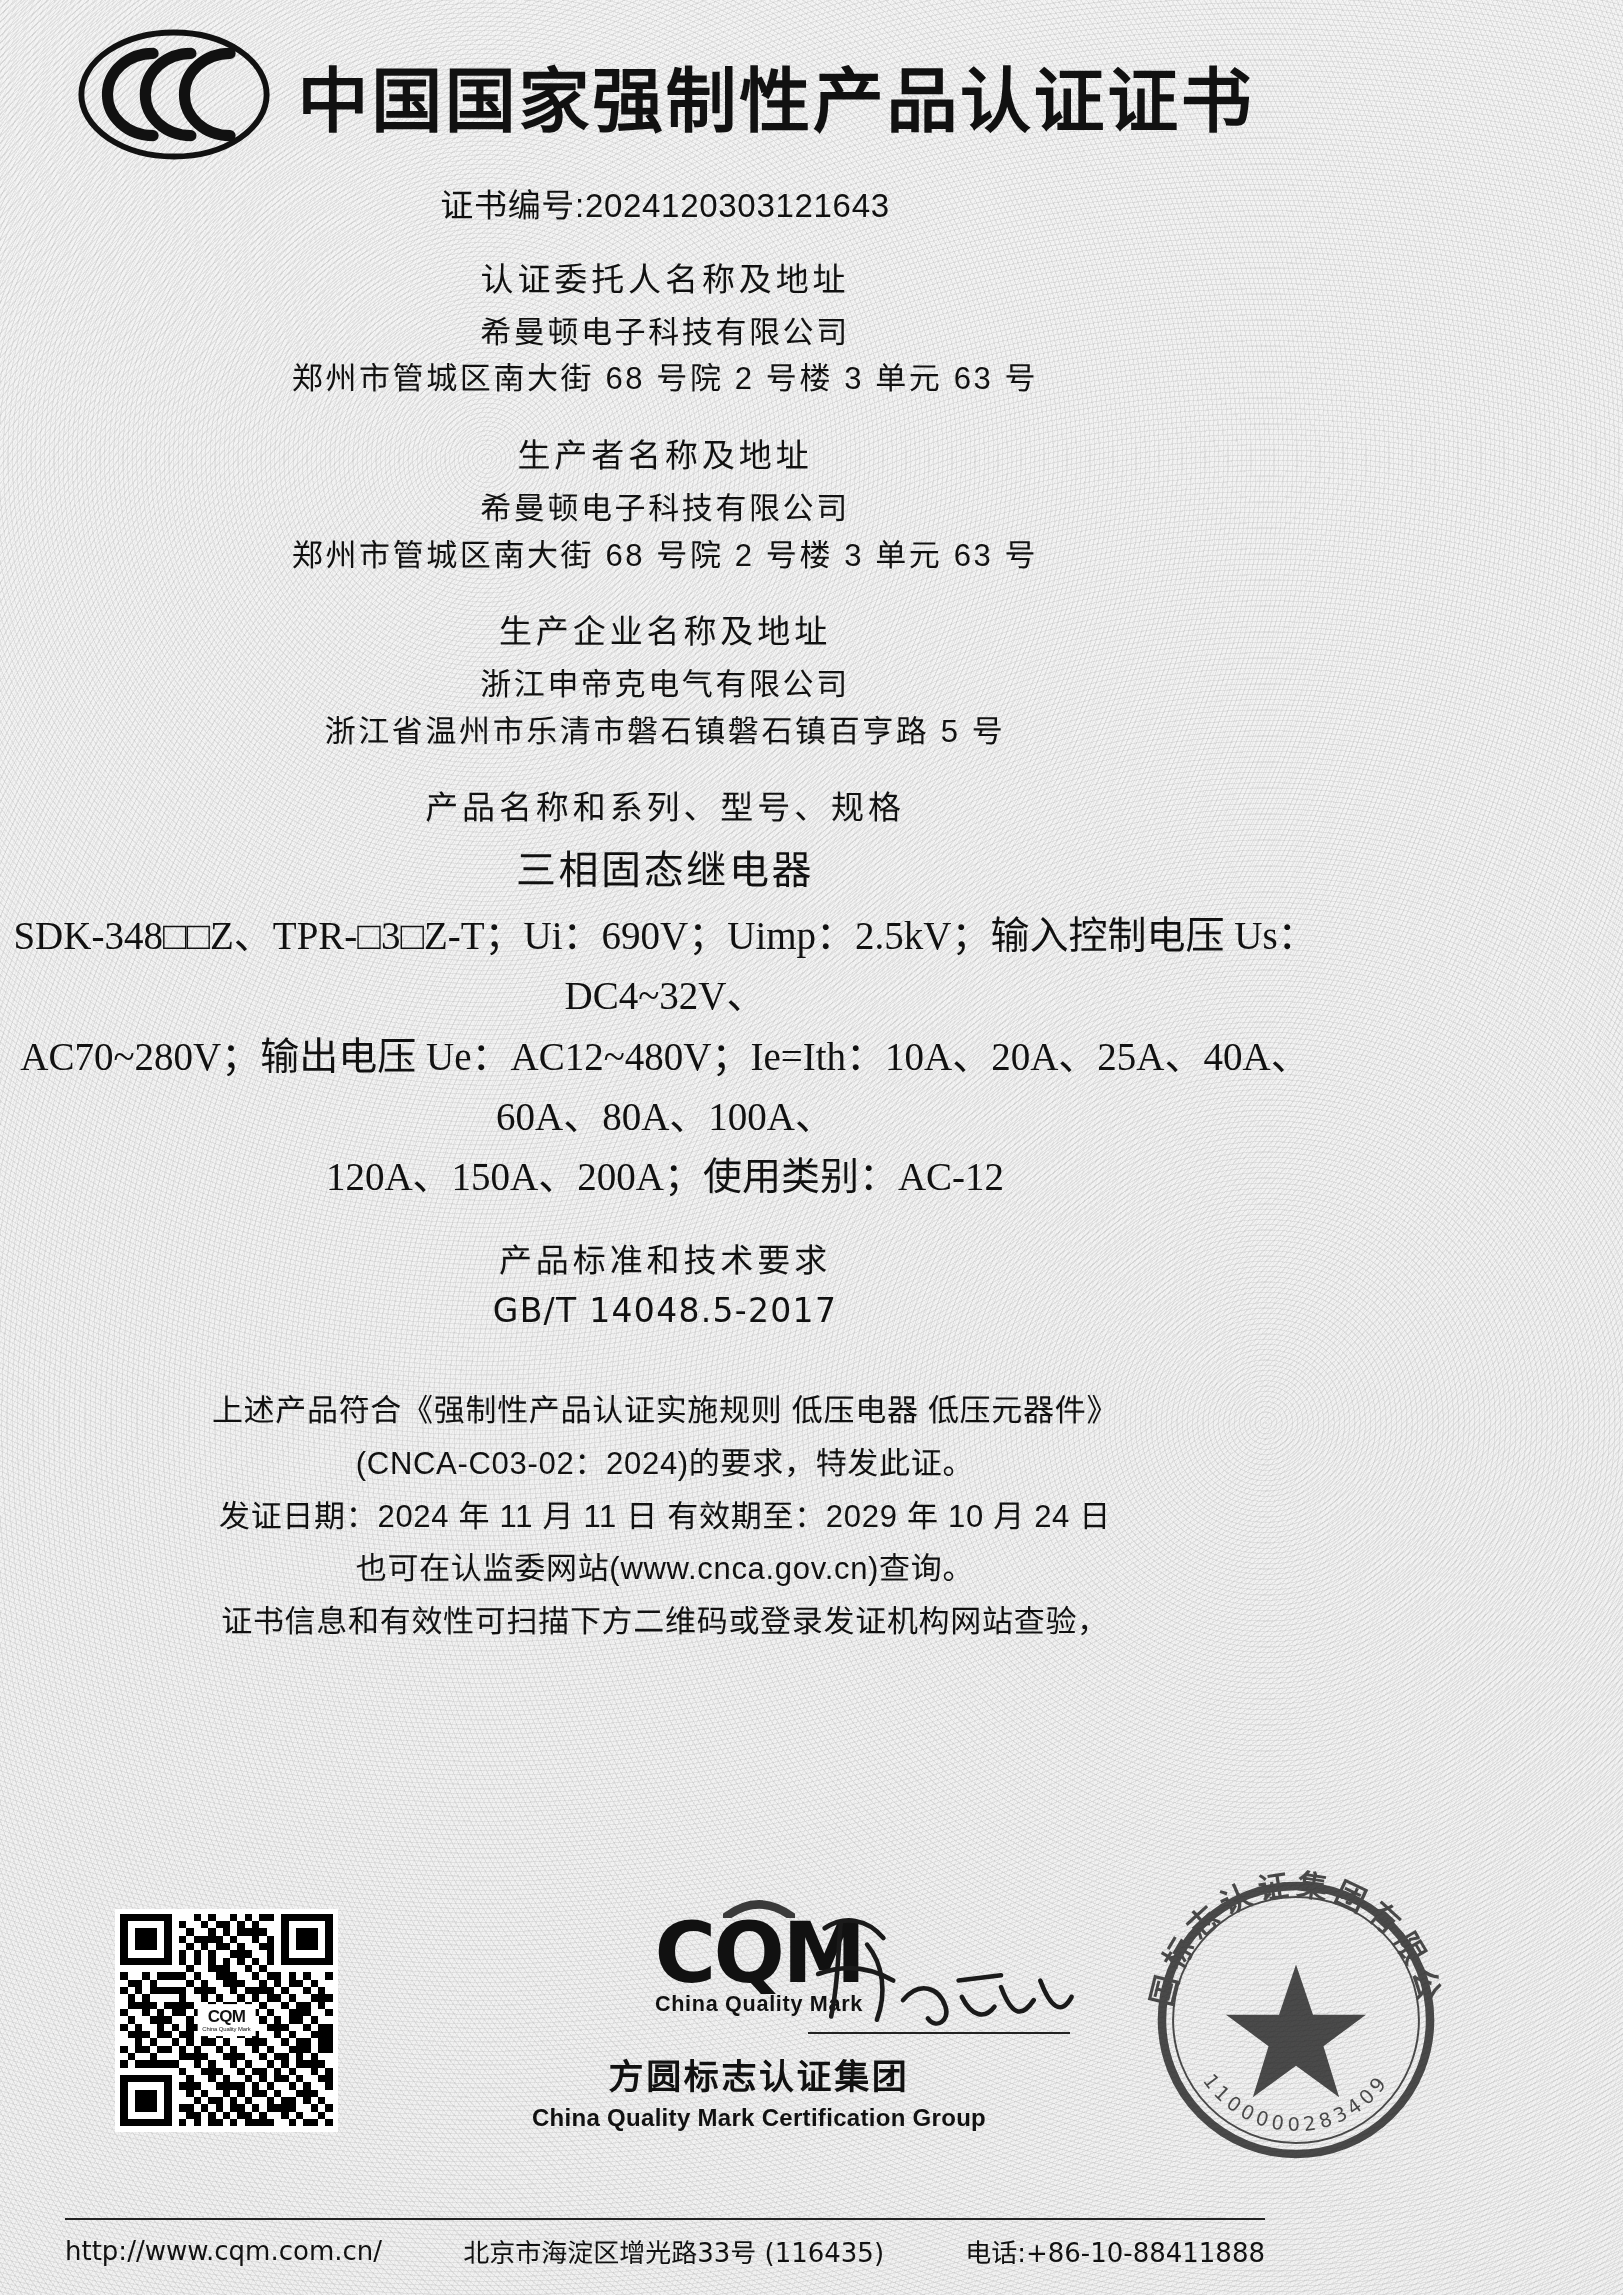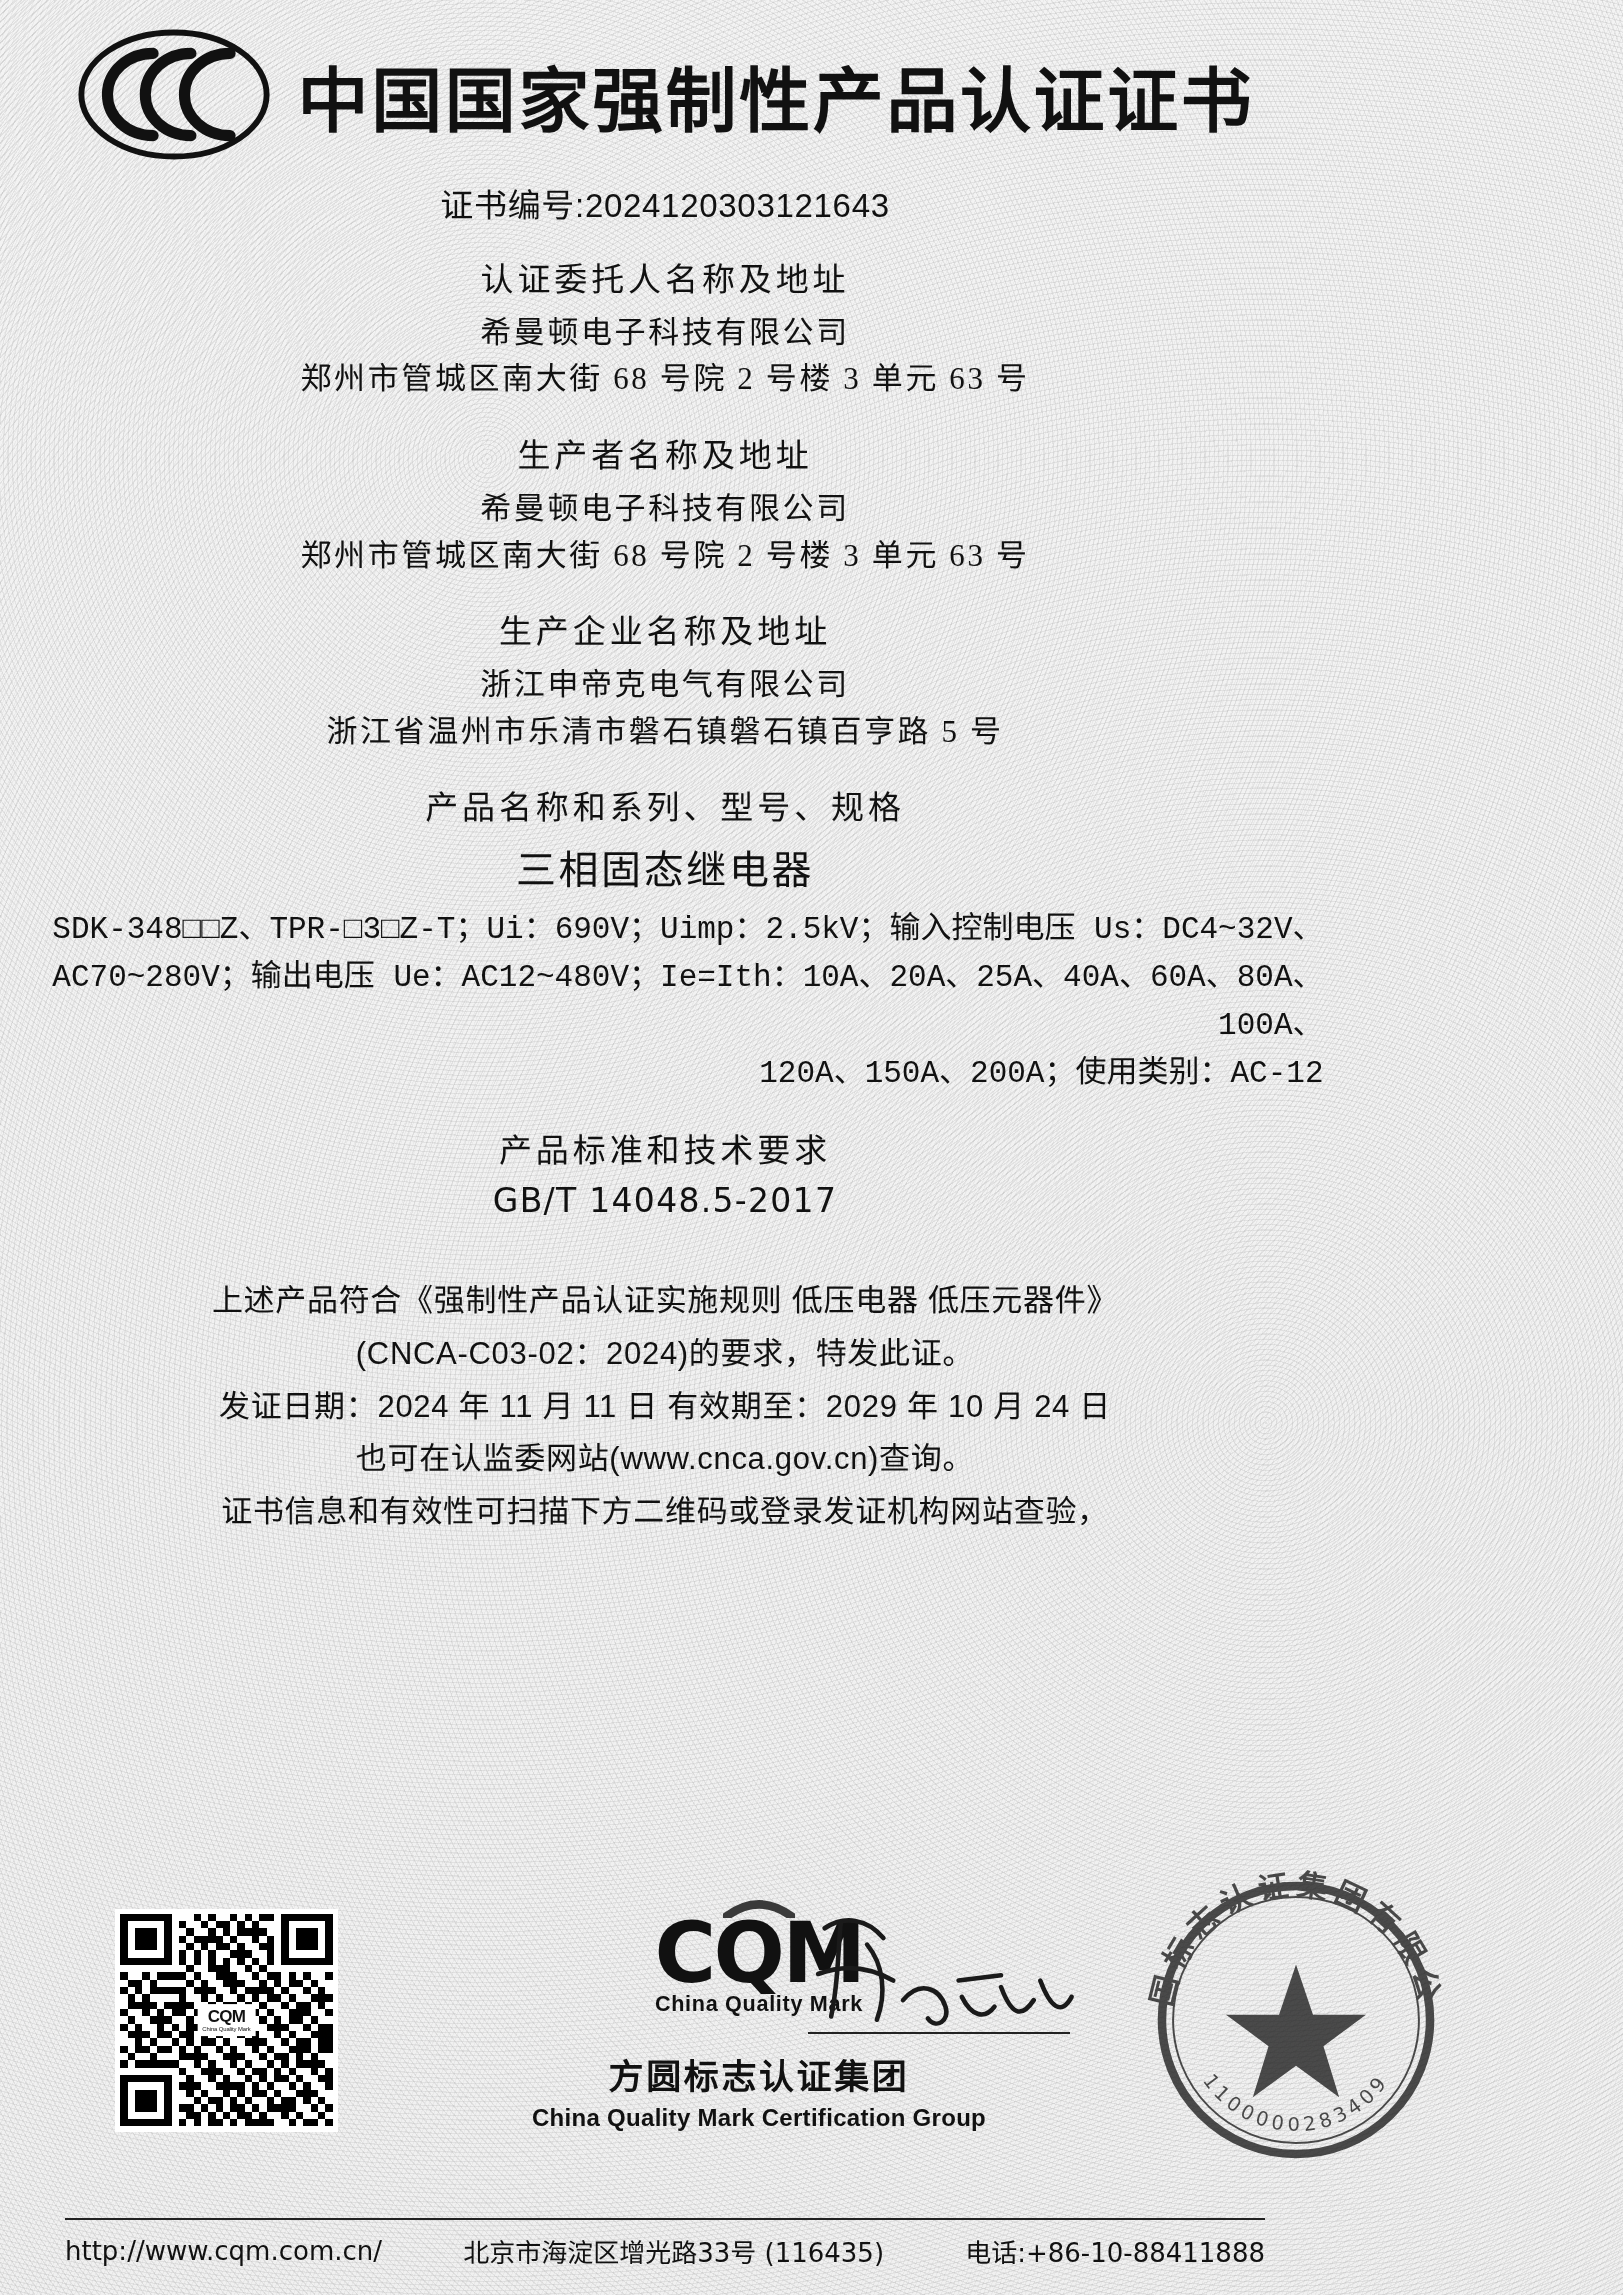--- a/index.html
+++ b/index.html
@@ -64,30 +64,29 @@
   .sec-title {
     font-size: 33px;
     font-weight: normal;
     letter-spacing: 3.9px;
     margin-bottom: 9.2px;
   }
   .sec-line {
     font-size: 31px;
     letter-spacing: 2.6px;
     line-height: 1.5;
-    font-family: Liberation Serif, serif;
   }
 
   .product-spec {
-    text-align: right;
-    font-size: 31px;
+    text-align: center;
+    font-size: 39px;
     line-height: 1.55;
     letter-spacing: 0px;
     padding: 0 6.5px;
-    font-family: Liberation Mono, monospace;
+    font-family: Liberation Serif, serif;
   }
   .product-name {
     text-align: center;
     font-size: 40px;
     letter-spacing: 2.6px;
     margin-bottom: 9.2px;
   }
 
   .std-block { }
   .std-value {

